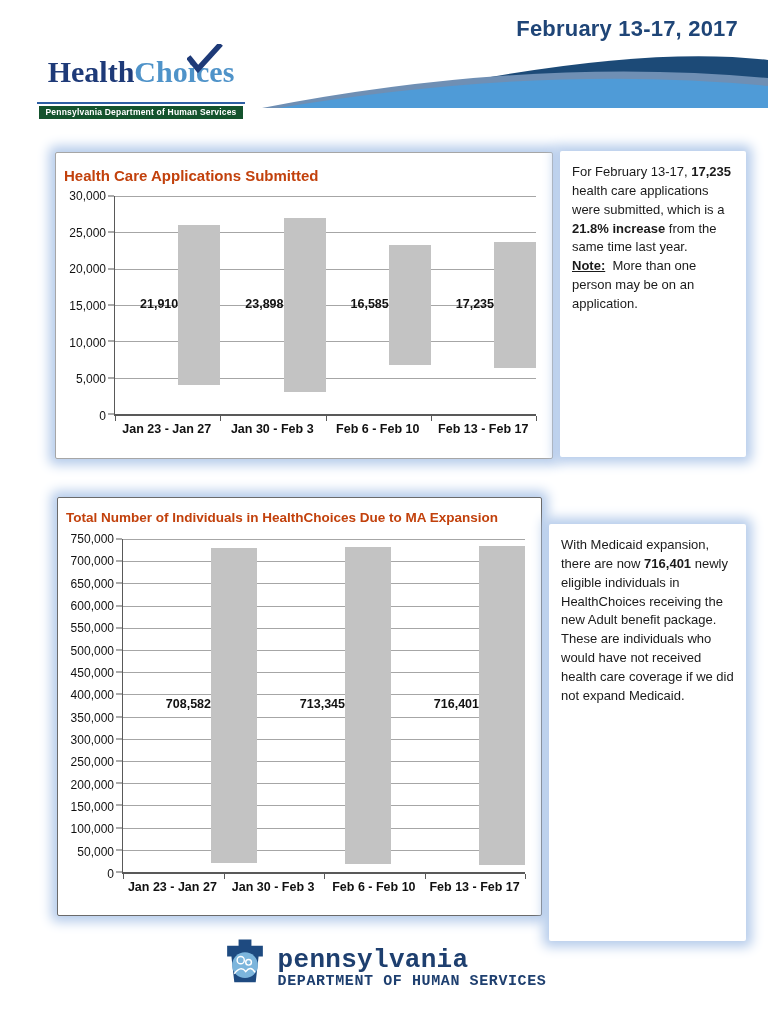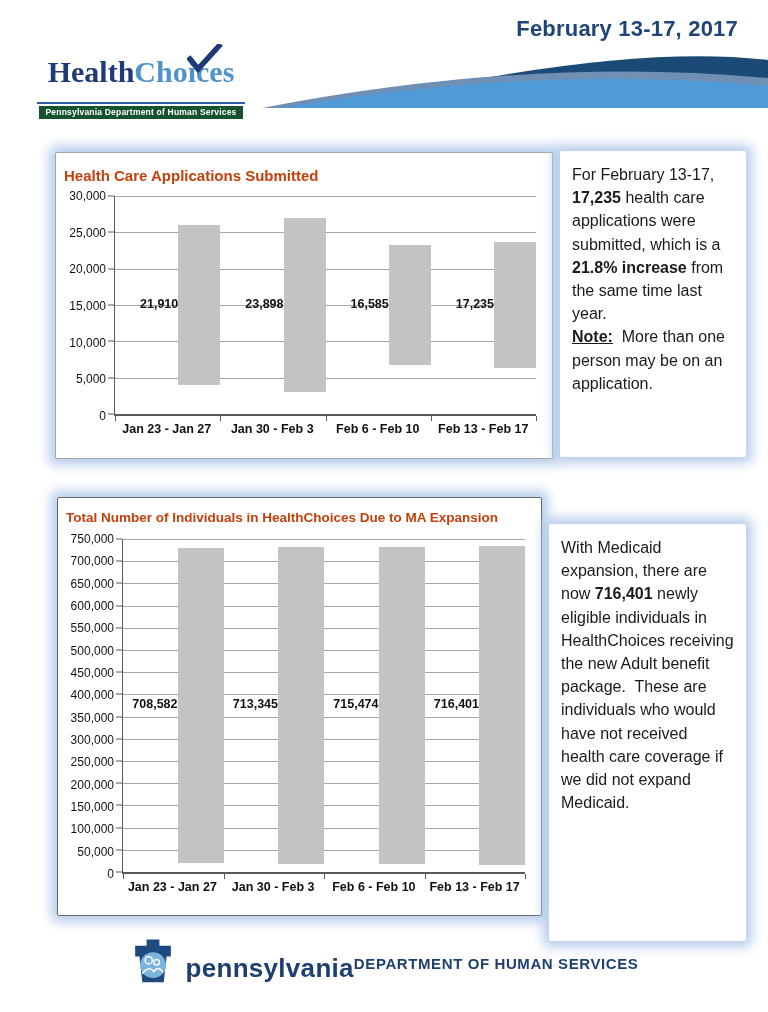--- a/index.html
+++ b/index.html
@@ -30,21 +30,21 @@
     font-size:8.5px;font-weight:bold;text-align:center;line-height:13px;height:13px;
     letter-spacing:.2px;
   }
   
   .panel{
     position:absolute;background:#ffffff;border-radius:2px;
     box-shadow:0 0 12px 6px #b6cceb;
   }
   .chart-panel{border:1px solid #a6a6a6;}
   #chart-1{border-color:#6a6a6a;}
-  .note-panel{padding:12px 12px;font-size:16px;line-height:1.45;color:#1a1a1a;}
+  .note-panel{padding:12px 12px;font-size:13px;line-height:1.45;color:#1a1a1a;}
   .note-panel .b{font-weight:bold;}
   .note-panel .u{text-decoration:underline;}
   
   .chart-title{font-weight:bold;color:#c2410c;text-align:left;}
   #chart-0 .chart-title{font-size:15px;margin:14px 8px 12px;}
   #chart-1 .chart-title{font-size:13.5px;margin:12px 8px 14px;}
   .chart-body{display:flex;padding-right:16px;}
   .ycol{position:relative;flex:0 0 58px;}
   #chart-1 .ycol{flex:0 0 64px;}
   .ytick{
@@ -63,21 +63,21 @@
   .bar{width:42px;background:#c3c3c3;}
   #chart-1 .bar{width:46px;}
   .xticks{display:flex;margin-left:58px;margin-right:16px;margin-top:6px;}
   #chart-1 .xticks{margin-left:64px;}
   .xtick{flex:1;text-align:center;font-size:12.5px;font-weight:bold;color:#111;white-space:nowrap;}
   
   .footer{
     position:absolute;left:0;top:938px;width:768px;
     display:flex;align-items:center;justify-content:center;gap:10px;
   }
-  .footer-text{display:flex;flex-direction:row;justify-content:center;}
+  .footer-text{display:flex;flex-direction:column;justify-content:center;font-family:Liberation Mono, monospace;}
   .footer-brand{font-size:26px;font-weight:bold;color:#1e3f6f;line-height:26px;letter-spacing:.3px;}
   .footer-dept{font-size:15px;font-weight:bold;color:#1e3f6f;letter-spacing:.6px;margin-top:0;}
 </style>
 </head>
 <body>
 
 <div class="date-title">February 13-17, 2017</div>
 
 <svg class="swoosh" viewBox="0 0 768 115" xmlns="http://www.w3.org/2000/svg">
   <path d="M 340 108 Q 620 42 768 60 L 768 108 Z" fill="#1c4a77"></path>
@@ -212,24 +212,20 @@
         <div class="bars">
           <div class="bar-slot">
             <div class="bar-label">708,582</div>
             <div class="bar" style="height: 94.4776%; background: rgb(195, 195, 195);"></div>
           </div>
           <div class="bar-slot">
             <div class="bar-label">713,345</div>
             <div class="bar" style="height: 95.1127%; background: rgb(195, 195, 195);"></div>
           </div>
           <div class="bar-slot">
-            <div class="bar-label">715,474</div>
-            <div class="bar" style="height: 95.3965%; background: rgb(195, 195, 195);"></div>
-          </div>
-          <div class="bar-slot">
             <div class="bar-label">716,401</div>
             <div class="bar" style="height: 95.5201%; background: rgb(195, 195, 195);"></div>
           </div>
         </div>
         <div class="btick" style="left: 0%;"></div>
         <div class="btick" style="left: 25%;"></div>
         <div class="btick" style="left: 50%;"></div>
         <div class="btick" style="left: 75%;"></div>
         <div class="btick" style="left: 100%;"></div>
       </div>

